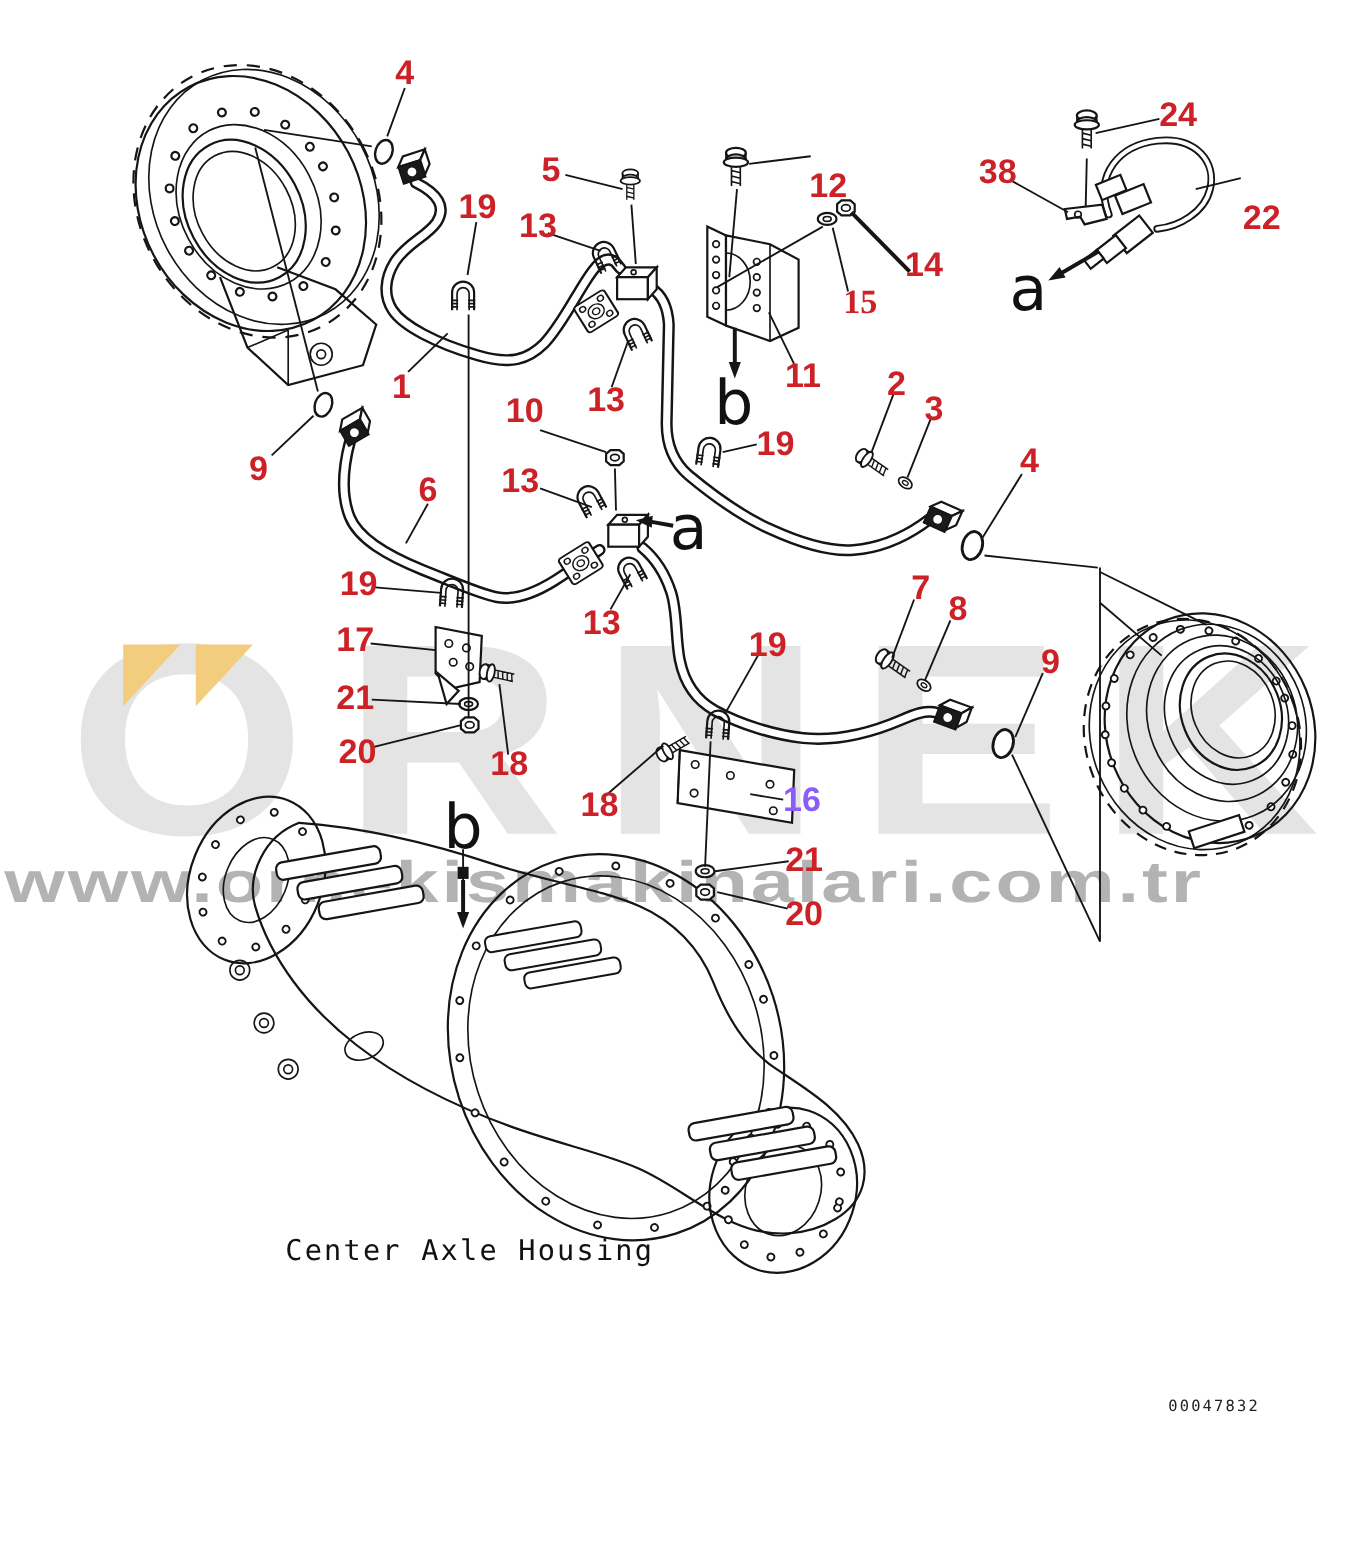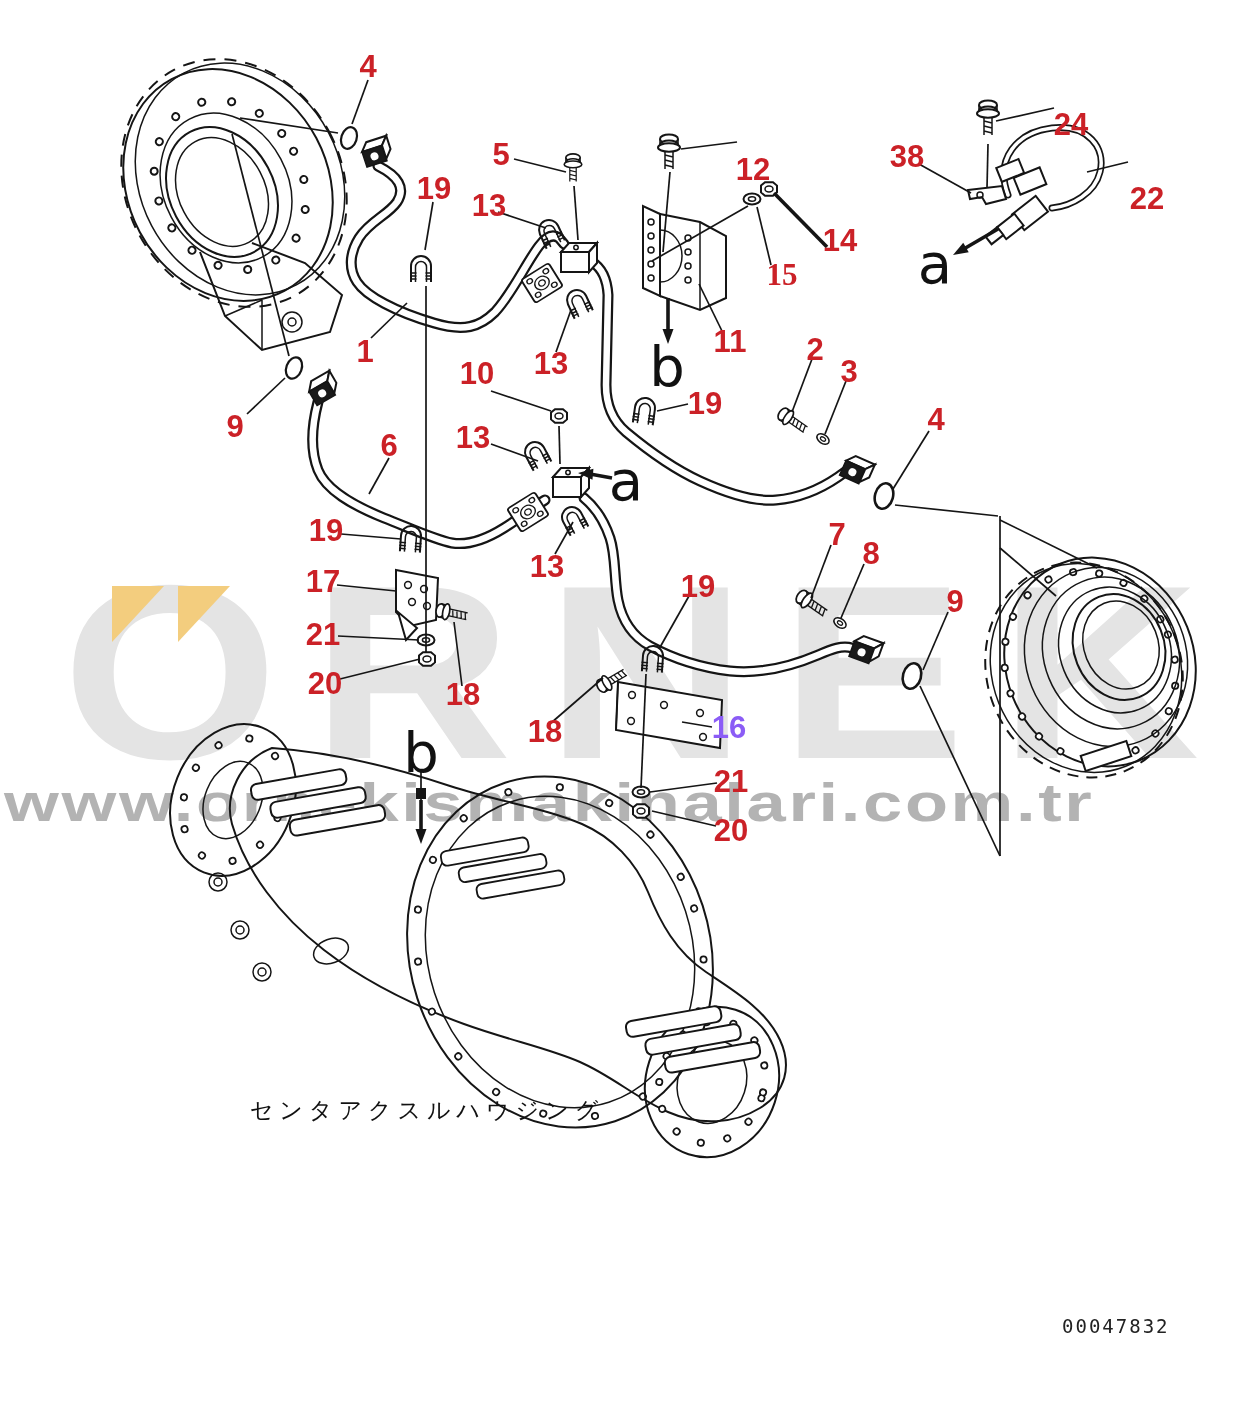--- a/index.html
+++ b/index.html
@@ -35,22 +35,22 @@
   .callout{position:absolute;z-index:3;font-weight:bold;font-size:31px;line-height:1;
            transform:translate(-50%,-50%);user-select:none;}
   .vmarker{position:absolute;z-index:3;color:#111;font-size:56px;line-height:1;
            font-family:"DejaVu Sans",sans-serif;transform:translate(-50%,-50%);user-select:none;}
   .cap-jp{position:absolute;z-index:3;left:427px;top:1110px;transform:translate(-50%,-50%);
           font-family:"DejaVu Sans Mono","Liberation Mono",monospace;font-size:23px;
           letter-spacing:6px;white-space:nowrap;color:#111;}
   .cap-en{position:absolute;z-index:3;left:427px;top:1137px;transform:translate(-50%,-50%);
           font-family:"DejaVu Sans Mono","Liberation Mono",monospace;font-size:26px;
           letter-spacing:2px;white-space:nowrap;color:#111;}
-  .docnum{position:absolute;z-index:3;left:1062px;top:1315px;
-          font-family:"DejaVu Sans Mono","Liberation Mono",monospace;font-size:19px;
+  .docnum{position:absolute;z-index:3;left:1062px;top:1271px;
+          font-family:"DejaVu Sans Mono","Liberation Mono",monospace;font-size:14px;
           letter-spacing:2px;color:#222;}
 </style>
 </head>
 <body>
 
 <div id="page">
 
   <div class="wm-brand" style="color: rgb(228, 228, 228);">ORNEK</div>
   <div class="wm-url" style="color: rgb(179, 179, 179);">www.ornekismakinalari.com.tr</div>
 
@@ -349,28 +349,28 @@
       <line class="ld-thick" x1="421" y1="800" x2="421" y2="830"></line>
       <use href="#ah" transform="translate(421,844)"></use>
       <rect x="416" y="788" width="10" height="11" fill="#151515"></rect>
       <line class="ld-thick" x1="998" y1="229" x2="962" y2="250"></line>
       <use href="#ah" transform="translate(953,255) rotate(60)"></use>
       <line class="ld-thick" x1="612" y1="478" x2="590" y2="474"></line>
       <use href="#ah" transform="translate(578,473) rotate(95)"></use>
     </g>
   </svg>
 
-  <div class="cap-jp">センタアクスルハウジング</div>
+  <div class="cap-en">Center Axle Housing</div>
   <div class="docnum">00047832</div>
 
   <div id="overlay">
       <div class="callout" style="left: 368px; top: 66px; color: rgb(203, 33, 39);">4</div>
       <div class="callout" style="left: 501px; top: 154px; color: rgb(203, 33, 39);">5</div>
       <div class="callout" style="left: 753px; top: 137px; color: rgb(203, 33, 39); margin-top: 32px;">12</div>
-      <div class="callout" style="left: 1071px; top: 104px; color: rgb(203, 33, 39); margin-top: 20px;">24</div>
+      <div class="callout" style="left: 1071px; top: 104px; color: rgb(203, 33, 39);">24</div>
       <div class="callout" style="left: 907px; top: 156px; color: rgb(203, 33, 39);">38</div>
       <div class="callout" style="left: 1147px; top: 159px; color: rgb(203, 33, 39); margin-top: 39px;">22</div>
       <div class="callout" style="left: 434px; top: 188px; color: rgb(203, 33, 39);">19</div>
       <div class="callout" style="left: 489px; top: 205px; color: rgb(203, 33, 39);">13</div>
       <div class="callout" style="left: 840px; top: 240px; color: rgb(203, 33, 39);">14</div>
       <div class="callout" style="left: 782px; top: 274px; color: rgb(203, 33, 39); font-family: Liberation Serif, serif;">15</div>
       <div class="callout" style="left: 730px; top: 341px; color: rgb(203, 33, 39);">11</div>
       <div class="callout" style="left: 365px; top: 351px; color: rgb(203, 33, 39);">1</div>
       <div class="callout" style="left: 551px; top: 363px; color: rgb(203, 33, 39);">13</div>
       <div class="callout" style="left: 815px; top: 349px; color: rgb(203, 33, 39);">2</div>

